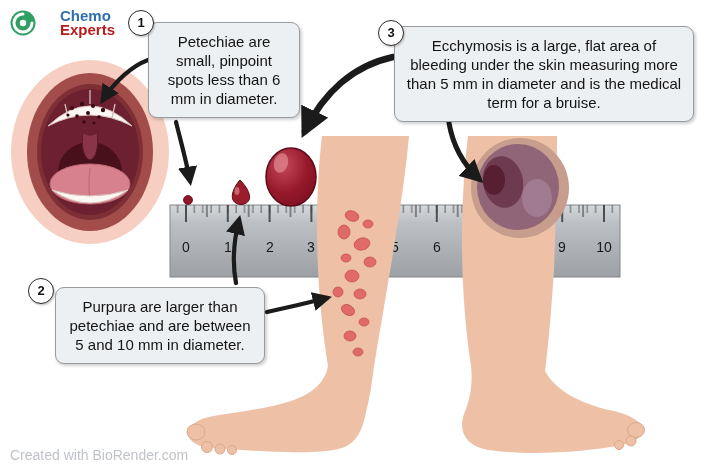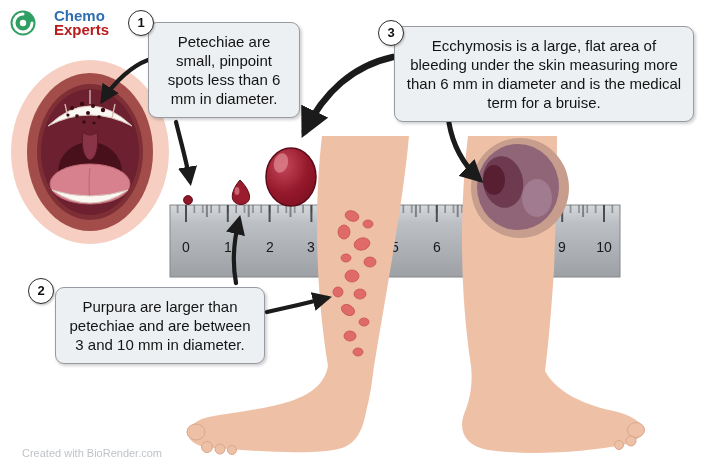--- a/index.html
+++ b/index.html
@@ -1,39 +1,39 @@
 <!DOCTYPE html>
 <html><head>
 <meta charset="utf-8">
 <style>
   html,body{margin:0;padding:0;background:#fff}
   .canvas{position:relative;width:720px;height:471px;background:#ffffff;overflow:hidden;
           font-family:"Liberation Sans",sans-serif;}
   .scene{position:absolute;left:0;top:0;width:720px;height:471px}
 
-  .logo{position:absolute;left:8px;top:8px;display:flex;align-items:center;gap:16px}
+  .logo{position:absolute;left:8px;top:8px;display:flex;align-items:center;gap:22px}
   .logo-text{display:flex;flex-direction:column;line-height:14px;font-weight:700;font-size:15px}
   .logo-line1{color:#2f6fb0}
   .logo-line2{color:#b91c1c}
 
   .callout{position:absolute;box-sizing:border-box;background:#edf0f2;border:1.5px solid #969ca2;
            border-radius:9px;padding:9px 10px;text-align:center;font-size:15px;line-height:1.27;
            color:#141414;box-shadow:1.5px 2px 3px rgba(0,0,0,.18)}
   .callout-petechiae{left:148px;top:22px;width:152px}
   .callout-ecchymosis{left:394px;top:26px;width:300px}
   .callout-purpura{left:55px;top:287px;width:210px}
 
   .badge{position:absolute;width:24px;height:24px;border-radius:50%;background:#fff;
          border:1.8px solid #2c2c2c;display:flex;align-items:center;justify-content:center;
          font-size:13px;font-weight:600;color:#111;box-shadow:1px 1.5px 2px rgba(0,0,0,.2)}
   .badge-1{left:-21px;top:-13px}
   .badge-3{left:-17px;top:-7px}
   .badge-2{left:-28px;top:-10px}
 
-  .credit{position:absolute;left:22px;top:447px;font-size:11px;color:#bfc3c8}
+  .credit{position:absolute;left:10px;top:447px;font-size:14px;color:#bfc3c8}
 </style>
 </head>
 <body>
 
 <div class="canvas">
 
   <svg class="scene" viewBox="0 0 720 471" width="720" height="471" xmlns="http://www.w3.org/2000/svg">
     <defs>
       <linearGradient id="rulerGrad" x1="0" y1="0" x2="0" y2="1">
         <stop offset="0" stop-color="#d5d8db"></stop>
@@ -182,23 +182,23 @@
     </div>
   </div>
 
   <div class="callout callout-petechiae">
     <div class="badge badge-1">1</div>
     <div>Petechiae are small, pinpoint spots less than 6 mm in diameter.</div>
   </div>
 
   <div class="callout callout-ecchymosis">
     <div class="badge badge-3">3</div>
-    <div>Ecchymosis is a large, flat area of bleeding under the skin measuring more than 6 mm in diameter and is the medical term for a bruise.</div>
+    <div>Ecchymosis is a large, flat area of bleeding under the skin measuring more than 5 mm in diameter and is the medical term for a bruise.</div>
   </div>
 
   <div class="callout callout-purpura">
     <div class="badge badge-2">2</div>
-    <div>Purpura are larger than petechiae and are between 3 and 10 mm in diameter.</div>
+    <div>Purpura are larger than petechiae and are between 5 and 10 mm in diameter.</div>
   </div>
 
   <div class="credit">Created with BioRender.com</div>
 
 </div>
 
 </body></html>

